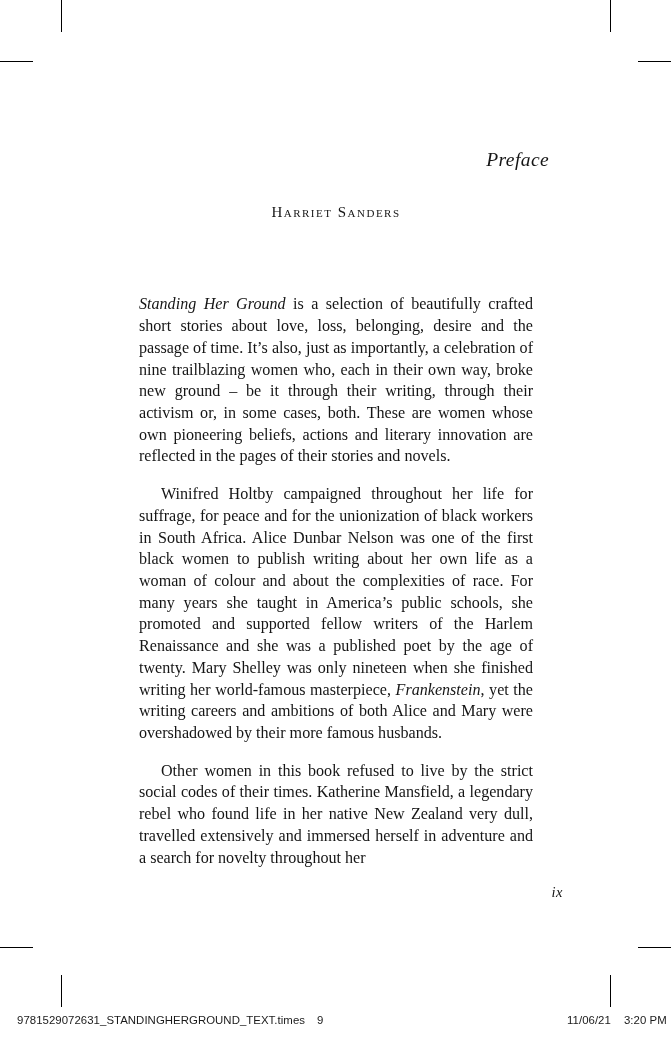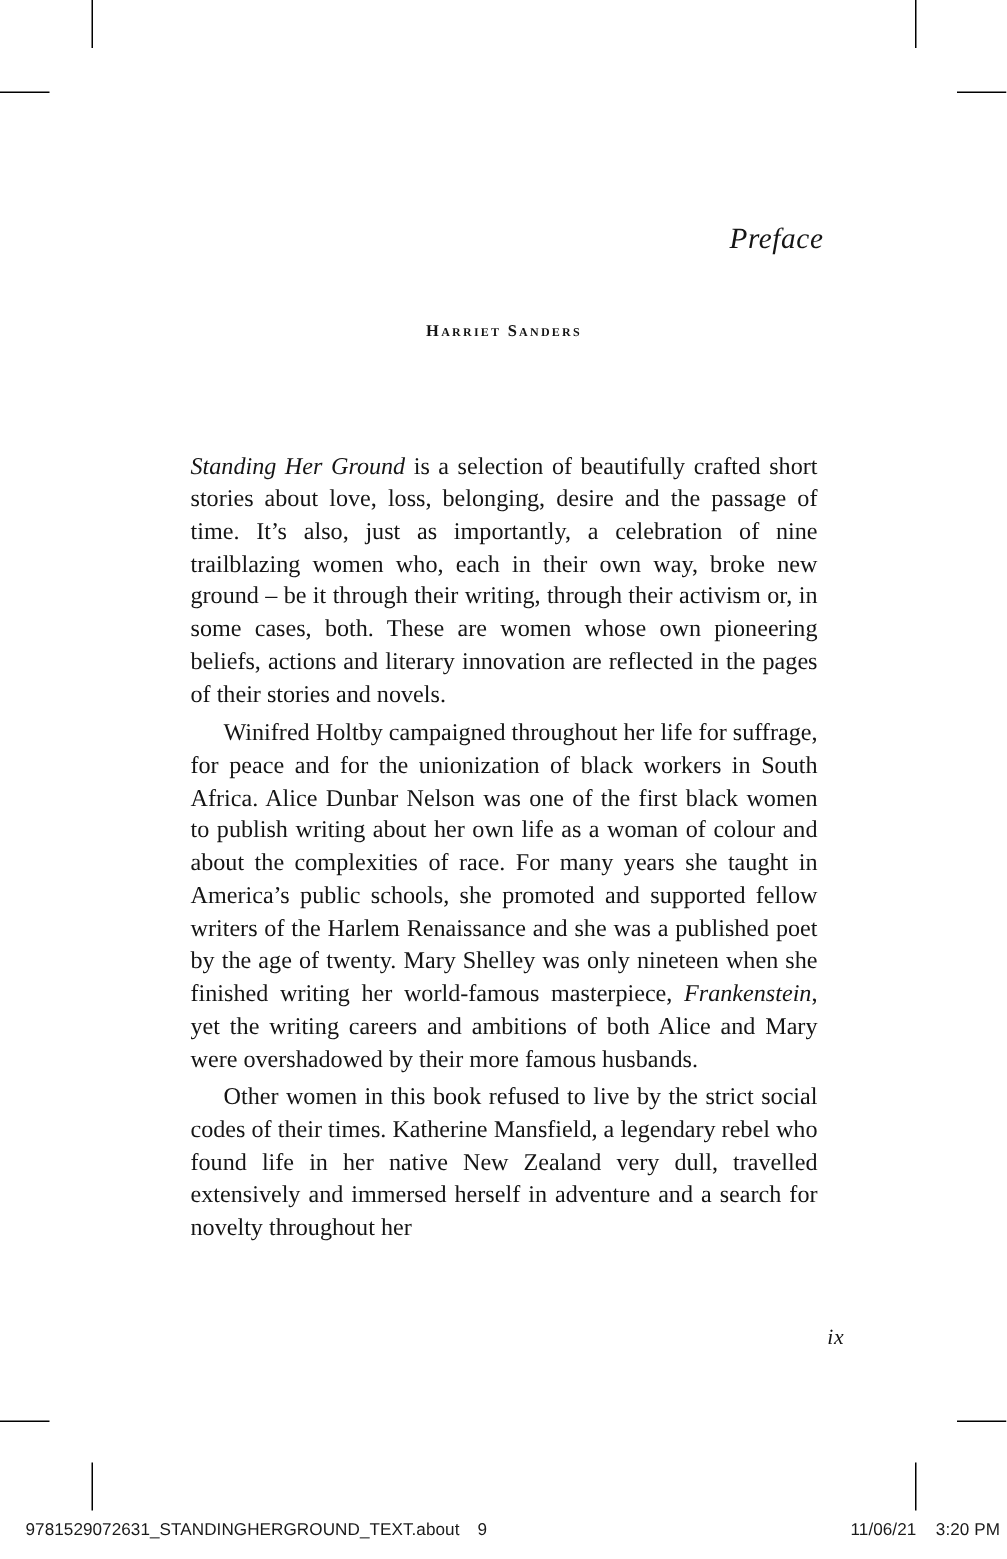--- a/index.html
+++ b/index.html
@@ -47,35 +47,35 @@
     font-size: 19.5px;
     text-align: right;
     letter-spacing: 0.4px;
     margin: 0;
     line-height: 1.2;
     font-weight: normal;
   }
 
   .byline {
     text-align: center;
-    margin: 16px;
+    margin: 4px;
     padding-top: 28px;
-    font-size: 11px;
+    font-size: 15px;
     font-variant: small-caps;
     letter-spacing: 1.5px;
     line-height: 1.2;
-    font-weight: bold;
+    font-weight: normal;
   }
 
   .body-copy {
     padding-top: 52px;
   }
 
   .body-copy p {
-    margin: 4px;
+    margin: 16px;
     font-size: 16.1px;
     line-height: 21.72px;
     text-align: justify;
     text-align-last: left;
     hyphens: manual;
     word-spacing: 0px;
   }
 
   .body-copy p.indented {
     text-indent: 22px;
@@ -132,18 +132,18 @@
   <div class="body-copy">
     <p><i>Standing Her Ground</i> is a selection of beautifully crafted short stories about love, loss, belonging, desire and the passage of time. It’s also, just as importantly, a celebration of nine trailblazing women who, each in their own way, broke new ground – be it through their writing, through their activism or, in some cases, both. These are women whose own pioneering beliefs, actions and literary innovation are reflected in the pages of their stories and novels.</p>
     <p class="indented">Winifred Holtby campaigned throughout her life for suffrage, for peace and for the unionization of black workers in South Africa. Alice Dunbar Nelson was one of the first black women to publish writing about her own life as a woman of colour and about the complexities of race. For many years she taught in America’s public schools, she promoted and supported fellow writers of the Harlem Renaissance and she was a published poet by the age of twenty. Mary Shelley was only nineteen when she finished writing her world-famous masterpiece, <i>Frankenstein</i>, yet the writing careers and ambitions of both Alice and Mary were overshadowed by their more famous husbands.</p>
     <p class="indented">Other women in this book refused to live by the strict social codes of their times. Katherine Mansfield, a legendary rebel who found life in her native New Zealand very dull, travelled extensively and immersed herself in adventure and a search for novelty throughout her</p>
   </div>
 </div>
 
 <div class="folio">ix</div>
 
 <div class="slug slug-left">
-  <span>9781529072631_STANDINGHERGROUND_TEXT.about</span><span class="slug-page">9</span>
+  <span>9781529072631_STANDINGHERGROUND_TEXT.times</span><span class="slug-page">9</span>
 </div>
 
 <div class="slug slug-right">
   <span>11/06/21</span><span class="slug-time">3:20 PM</span>
 </div>
 
 </body></html>

